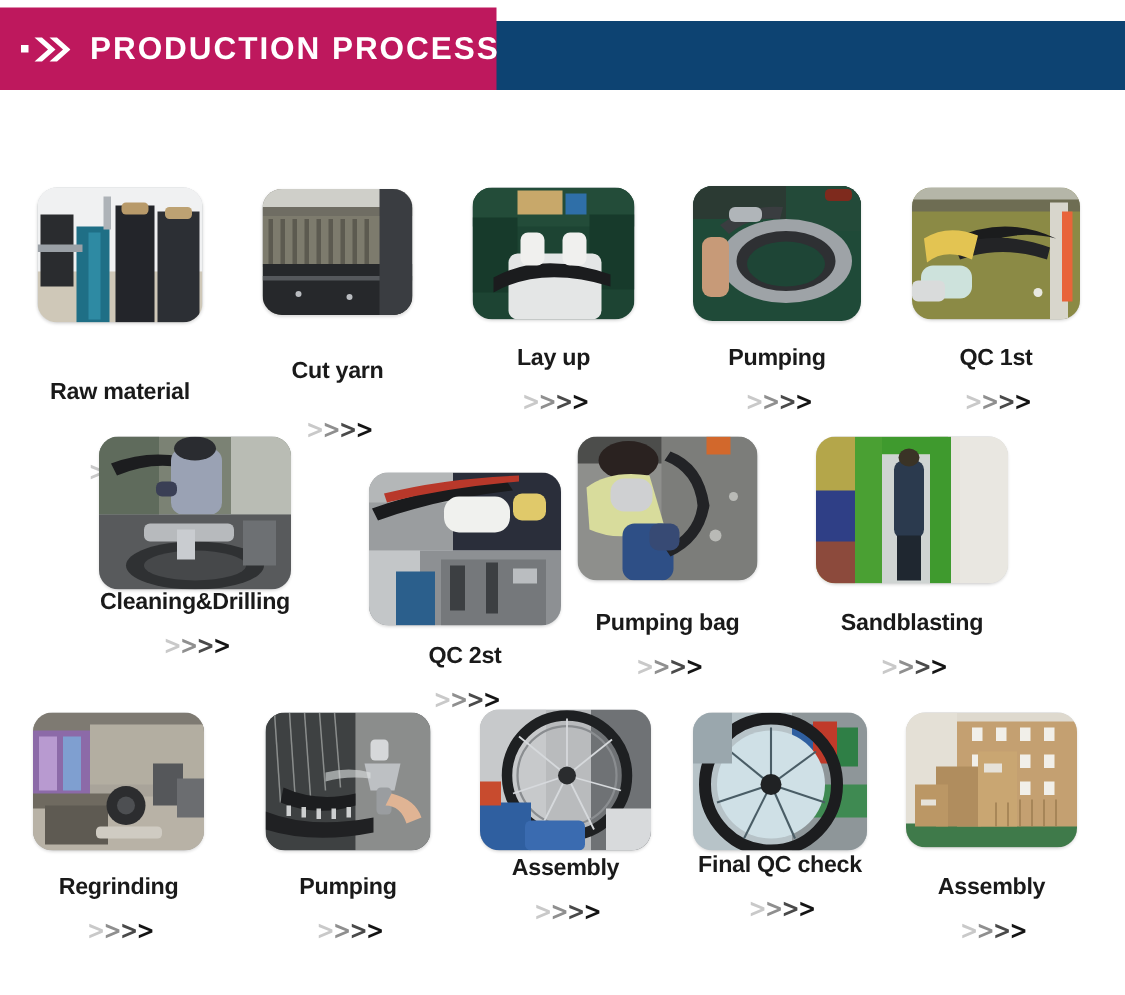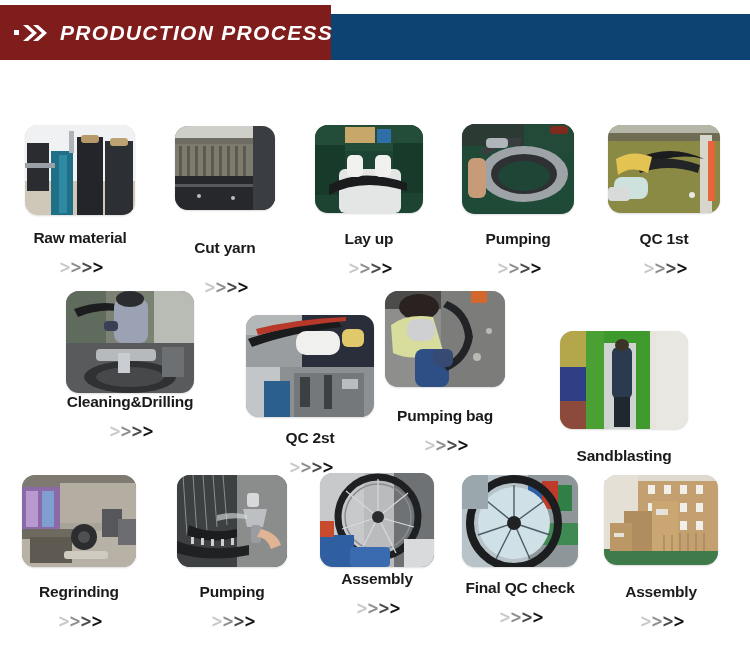--- a/index.html
+++ b/index.html
@@ -12,22 +12,22 @@
   #root { position: relative; width: 750px; height: 663px; background:#fff; }
 
   
   .header { position:absolute; left:0; top:0; width:750px; height:62px; }
   .header-navy {
     position:absolute; left:0; top:14px; width:750px; height:46px;
     background:#0d4372;
   }
   .header-orange {
     position:absolute; left:0; top:5px; width:331px; height:55px;
-    background:#7f1d1d;
-    display:flex; align-items:center;font-style:italic;
+    background:#be185d;
+    display:flex; align-items:center;
   }
   .header-icon {
     margin-left:14px; margin-right:13px;
     display:flex; align-items:center; gap:2px;
     flex:0 0 auto;
   }
   .hdr-dot { width:5px; height:5px; background:#fff; }
   .hdr-chev { display:block; }
   .header-title {
     color:#ffffff;
@@ -86,21 +86,21 @@
         <span class="hdr-dot"></span>
         <svg class="hdr-chev" width="26" height="20" viewBox="0 0 26 20" aria-hidden="true">
           <path d="M2 2 L11 10 L2 18 L7 18 L16 10 L7 2 Z" fill="#ffffff"></path>
           <path d="M12 2 L21 10 L12 18 L17 18 L26 10 L17 2 Z" fill="#ffffff"></path>
         </svg>
       </span>
       <span class="header-title">PRODUCTION PROCESS</span>
     </div>
   </div>
 
-  <div class="cell" style="left:25px; top:125px; width:110px;">
+  <div class="cell" style="left:25px; top:125px; width:110px;gap:24px;">
     <div class="photo" style="width:110px;height:90px;">
       <svg class="ph-layer" viewBox="0 0 110 90" preserveAspectRatio="none" aria-hidden="true">
         <rect width="110" height="90" fill="#e9eaec"></rect>
         <rect x="0" y="0" width="110" height="56" fill="#f0f1f2"></rect>
         <rect x="0" y="56" width="110" height="34" fill="#cfc8b8"></rect>
         <rect x="2" y="18" width="22" height="48" fill="#2a2c2f"></rect>
         <rect x="26" y="26" width="22" height="64" fill="#1f6f86"></rect>
         <rect x="34" y="30" width="8" height="58" fill="#2e8aa3"></rect>
         <rect x="52" y="12" width="26" height="78" fill="#23252a"></rect>
         <rect x="56" y="10" width="18" height="8" rx="3" fill="#b89a6a"></rect>
@@ -300,21 +300,21 @@
     </div>
     <div class="caption" style="margin-top:20px;">Pumping bag</div>
     <div class="chevrons" style="margin-top:12px;">
       <span class="cv1">&gt;</span>
       <span class="cv2">&gt;</span>
       <span class="cv3">&gt;</span>
       <span class="cv4">&gt;</span>
     </div>
   </div>
 
-  <div class="cell" style="left:560px; top:291px; width:128px;margin-top:40px;">
+  <div class="cell" style="left:544px; top:291px; width:128px;">
     <div class="photo" style="width:128px;height:98px;">
       <svg class="ph-layer" viewBox="0 0 128 98" preserveAspectRatio="none" aria-hidden="true">
         <rect width="128" height="98" fill="#e7e4dd"></rect>
         <rect x="0" y="0" width="26" height="98" fill="#b4a64a"></rect>
         <rect x="0" y="36" width="26" height="40" fill="#2f3f86"></rect>
         <rect x="0" y="70" width="26" height="28" fill="#8c4a3c"></rect>
         <rect x="26" y="0" width="18" height="98" fill="#4aa033"></rect>
         <rect x="44" y="0" width="44" height="12" fill="#3f9a2e"></rect>
         <rect x="76" y="0" width="14" height="98" fill="#3f9a2e"></rect>
         <rect x="44" y="12" width="32" height="86" fill="#cfd4d2"></rect>
@@ -449,21 +449,21 @@
           <line x1="52" y1="48" x2="88" y2="60"></line>
           <line x1="52" y1="48" x2="68" y2="84"></line>
           <line x1="52" y1="48" x2="34" y2="84"></line>
           <line x1="52" y1="48" x2="16" y2="60"></line>
           <line x1="52" y1="48" x2="20" y2="22"></line>
         </g>
         <circle cx="52" cy="48" r="7" fill="#202224"></circle>
         <rect x="0" y="0" width="26" height="34" fill="#9aa7ad"></rect>
       </svg>
     </div>
-    <div class="caption" style="margin-top:12px;">Final QC check</div>
+    <div class="caption" style="margin-top:1px;">Final QC check</div>
     <div class="chevrons" style="margin-top:12px;">
       <span class="cv1">&gt;</span>
       <span class="cv2">&gt;</span>
       <span class="cv3">&gt;</span>
       <span class="cv4">&gt;</span>
     </div>
   </div>
 
   <div class="cell" style="left:604px; top:475px; width:114px;">
     <div class="photo" style="width:114px;height:90px;">

